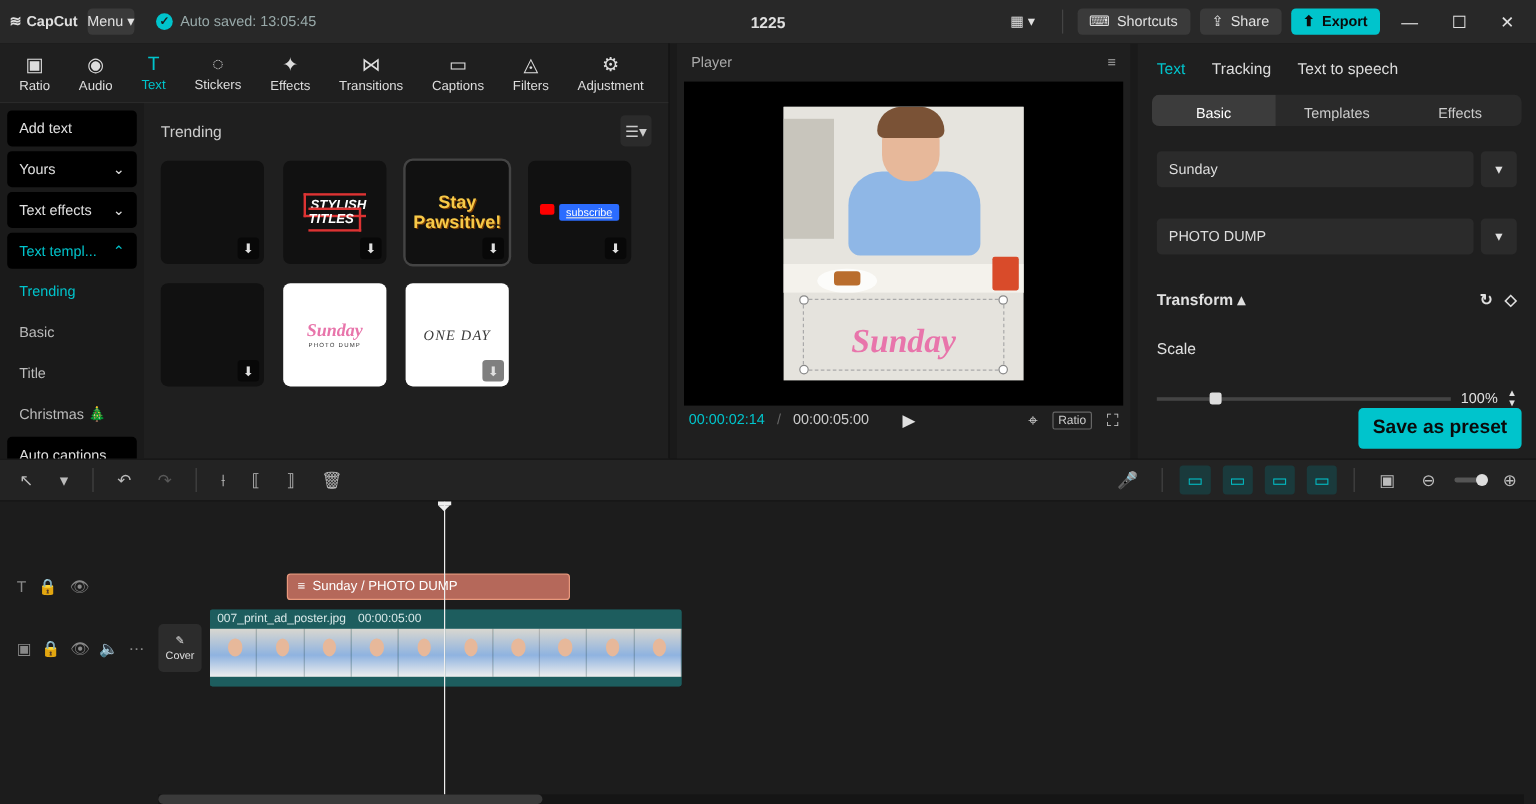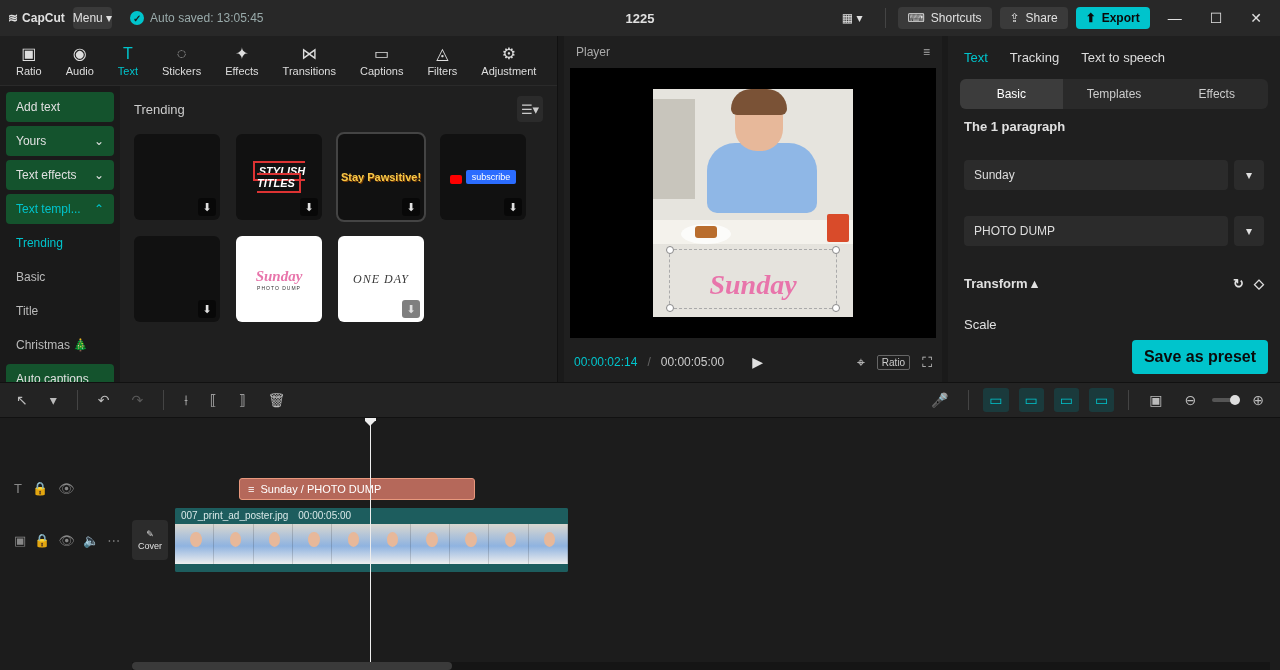--- a/index.html
+++ b/index.html
@@ -18,21 +18,21 @@
 .winctrl { padding: 6px 10px; cursor: pointer; font-size: 14px; }
 .divider-v { width: 1px; height: 20px; background: #444; margin: 0 4px; }
 .main { display: flex; height: 346px; }
 .left-panel { width: 558px; background: #1f1f1f; border-right: 1px solid #111; display: flex; flex-direction: column; }
 .tab-row { height: 50px; display: flex; align-items: center; padding: 0 4px; gap: 0; border-bottom: 1px solid #2a2a2a; }
 .tool-tab { display: flex; flex-direction: column; align-items: center; justify-content: center; gap: 2px; padding: 4px 12px; cursor: pointer; border-radius: 4px; color: #ddd; font-size: 11px; }
 .tool-tab.active { color: #00c4cc; }
 .tool-tab .ic { font-size: 16px; }
 .left-body { display: flex; flex: 1; overflow: hidden; }
 .left-sidebar { width: 120px; padding: 6px; background: #1a1a1a; display: flex; flex-direction: column; gap: 4px; }
-.side-btn { background: #14532d; padding: 8px 10px; border-radius: 4px; cursor: pointer; font-size: 12px; display: flex; align-items: center; justify-content: space-between; text-align: right; }
+.side-btn { background: #000000; padding: 8px 10px; border-radius: 4px; cursor: pointer; font-size: 12px; display: flex; align-items: center; justify-content: space-between; text-align: right; }
 .side-btn.active { color: #00c4cc; }
 .side-link { padding: 8px 10px; cursor: pointer; font-size: 12px; color: #bbb; }
 .side-link.active { color: #00c4cc; }
 .template-grid { flex: 1; padding: 10px 14px; overflow: hidden; }
 .grid-head { font-size: 13px; margin-bottom: 12px; color: #ccc; display: flex; justify-content: space-between; align-items: center; }
 .sort-ic { width: 26px; height: 26px; background: #2b2b2b; border-radius: 4px; display: flex; align-items: center; justify-content: center; cursor: pointer; }
 .grid { display: grid; grid-template-columns: repeat(4, 86px); gap: 16px; }
 .tpl { width: 86px; height: 86px; background: #111; border-radius: 6px; position: relative; display: flex; align-items: center; justify-content: center; cursor: pointer; font-size: 10px; text-align: center; }
 .tpl .dl { position: absolute; bottom: 4px; right: 4px; width: 18px; height: 18px; background: rgba(0,0,0,.5); border-radius: 3px; display: flex; align-items: center; justify-content: center; font-size: 11px; }
 .tpl.sel { outline: 2px solid #444; }
@@ -47,21 +47,21 @@
 .kid .torso { position: absolute; left: 54px; top: 54px; width: 110px; height: 70px; background: #8fb7e6; border-radius: 28px 28px 10px 10px; }
 .kid .table { position: absolute; left: 0; bottom: 0; width: 100%; height: 24px; background: #f4f2ec; }
 .kid .plate { position: absolute; left: 28px; bottom: 0; width: 50px; height: 20px; background: #fcfcfa; border-radius: 50%; }
 .kid .food { position: absolute; left: 42px; bottom: 6px; width: 22px; height: 12px; background: #b96d2d; border-radius: 3px; }
 .kid .prod { position: absolute; right: 4px; bottom: 2px; width: 22px; height: 28px; background: #d94b2a; border-radius: 2px; }
 .sunday-text { font-family: Georgia, serif; font-style: italic; font-weight: 700; font-size: 28px; color: #e875ab; position: absolute; bottom: 16px; left: 50%; transform: translateX(-50%); }
 .sel-box { position: absolute; bottom: 8px; left: 16px; right: 16px; height: 60px; border: 1px dashed #aaa; }
 .sel-box .h { position: absolute; width: 8px; height: 8px; background: #fff; border: 1px solid #888; border-radius: 50%; }
 .sel-box .h.tl { top: -4px; left: -4px; } .sel-box .h.tr { top: -4px; right: -4px; }
 .sel-box .h.bl { bottom: -4px; left: -4px; } .sel-box .h.br { bottom: -4px; right: -4px; }
-.player-foot { height: 40px; display: flex; align-items: center; padding: 0 10px; gap: 10px; }
+.player-foot { height: 40px; display: flex; align-items: flex-start; padding: 0 10px; gap: 10px; }
 .time-cur { color: #00c4cc; font-size: 12px; }
 .time-tot { color: #ccc; font-size: 12px; }
 .play-btn { margin-left: 18px; cursor: pointer; font-size: 14px; }
 .pf-right { margin-left: auto; display: flex; gap: 12px; align-items: center; }
 .pf-ic { cursor: pointer; font-size: 14px; color: #ccc; }
 .ratio-box { border: 1px solid #666; padding: 1px 4px; font-size: 10px; border-radius: 2px; }
 .insp { width: 332px; background: #1f1f1f; display: flex; flex-direction: column; padding: 0 0 8px 0; }
 .insp-tabs { display: flex; gap: 22px; padding: 14px 16px 10px 16px; font-size: 13px; }
 .insp-tabs .t { cursor: pointer; color: #ddd; }
 .insp-tabs .t.active { color: #00c4cc; }
@@ -98,22 +98,22 @@
 .video-clip .thumbs .th { flex: 1; background: linear-gradient(180deg,#d9d7d0 0%, #8fb3e0 55%, #eee 100%); border-right: 1px solid rgba(0,0,0,.15); position: relative; }
 .video-clip .thumbs .th::after { content: ""; position: absolute; left: 40%; top: 20%; width: 30%; height: 38%; background: #e7b89a; border-radius: 50%; }
 .video-clip .bar-bot { height: 8px; background: #1d5d5e; }
 .playhead { position: absolute; top: 0; bottom: 0; width: 1px; background: #eee; left: 370px; }
 .playhead .head { position: absolute; top: -9px; left: -5px; width: 11px; height: 12px; background: #eee; border-radius: 2px 2px 0 0; }
 .playhead .head::after { content: ""; position: absolute; bottom: -5px; left: 0; border-left: 5.5px solid transparent; border-right: 5.5px solid transparent; border-top: 5px solid #eee; }
 .hscroll { position: absolute; bottom: 0; left: 132px; right: 10px; height: 8px; background: #151515; }
 .hscroll .thumb { position: absolute; left: 0; width: 320px; height: 8px; background: #3a3a3a; border-radius: 4px; }
 .tpl-stylish { color: #fff; font-weight: 800; font-size: 11px; font-style: italic; }
 .tpl-stylish .bx { border: 2px solid #d33; padding: 2px 4px; transform: skew(-6deg); }
-.tpl-pawsitive { color: #f7c948; font-weight: 900; font-size: 11px; text-shadow: 1px 1px 0 #7a3b00; }
-.tpl-sub { display: flex; align-items: flex-end; gap: 4px; }
+.tpl-pawsitive { color: #f7c948; font-weight: 900; font-size: 15px; text-shadow: 1px 1px 0 #7a3b00; }
+.tpl-sub { display: flex; align-items: flex-start; gap: 4px; text-decoration: underline; }
 .tpl-sub .tag { background: #2b6cff; color: #fff; padding: 2px 6px; font-size: 9px; border-radius: 2px; }
 .tpl-sub .yt { width: 12px; height: 9px; background: #ff0000; border-radius: 2px; }
 .tpl-eat { background: #fff; display: flex; align-items: center; justify-content: center; }
 .tpl-eat .t { color: #2f7a2f; font-weight: 900; font-size: 10px; letter-spacing: .5px; }
 .tpl-sunday { background: #fff; }
 .tpl-sunday .t { font-family: Georgia, serif; font-style: italic; color: #e875ab; font-weight: 700; font-size: 15px; }
 .tpl-sunday .s { font-size: 5px; color: #333; letter-spacing: 1px; }
 .tpl-oneday { background: #fff; display: flex; align-items: center; justify-content: center; }
 .tpl-oneday .t { font-family: Georgia, serif; font-style: italic; color: #3a3a3a; font-size: 12px; letter-spacing: 1px; }
 </style>
@@ -302,20 +302,30 @@
         <div class="dd">▾</div>
       </div>
       <div class="section-head">
         <span><span>Transform</span> <span>▴</span></span>
         <span style="display:flex;gap:10px">
           <span>↻</span>
           <span>◇</span>
         </span>
       </div>
       <div class="lbl" style="font-weight:400">Scale</div>
+      <div style="display:flex;align-items:center;gap:8px">
+        <div style="flex:1;height:3px;background:#444;position:relative">
+            <div style="position:absolute;left:18%;top:-4px;width:10px;height:10px;background:#ddd;border-radius:2px"></div>
+          </div>
+        <span>100%</span>
+        <span style="display:flex;flex-direction:column;font-size:8px;line-height:8px">
+            <span>▲</span>
+            <span>▼</span>
+          </span>
+      </div>
     </div>
     <div class="preset-btn">Save as preset</div>
   </div>
 </div>
 
 <div class="toolbar2">
   <span class="tb2-ic">↖</span>
   <span class="tb2-ic">▾</span>
   <div class="divider-v"></div>
   <span class="tb2-ic">↶</span>

